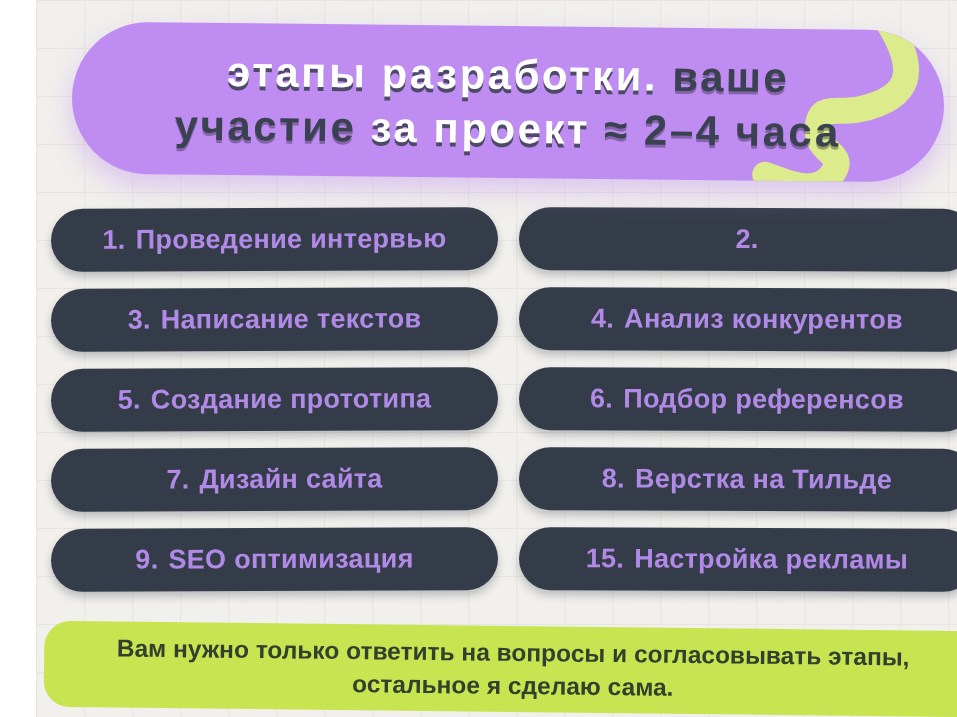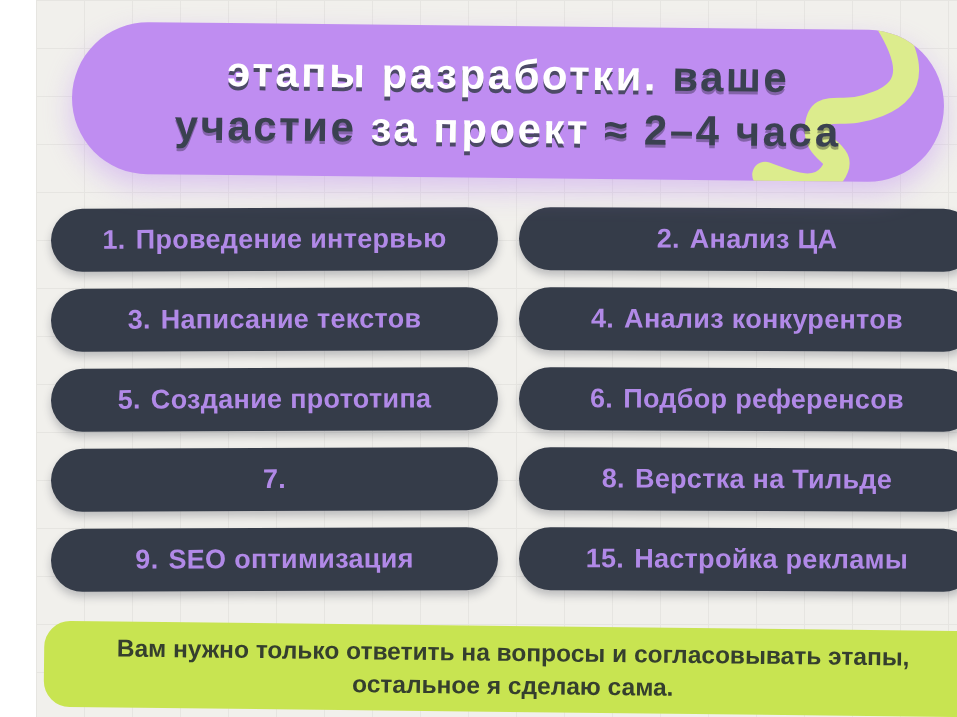--- a/index.html
+++ b/index.html
@@ -137,40 +137,40 @@
     </div>
   </div>
 
   <div class="pills">
     <div class="pill">
       <span class="num">1.</span>
       <span>Проведение интервью</span>
     </div>
     <div class="pill">
       <span class="num">2.</span>
-      <span>Анализ ЦА</span>
     </div>
     <div class="pill">
       <span class="num">3.</span>
       <span>Написание текстов</span>
     </div>
     <div class="pill">
       <span class="num">4.</span>
       <span>Анализ конкурентов</span>
     </div>
     <div class="pill">
       <span class="num">5.</span>
       <span>Создание прототипа</span>
     </div>
     <div class="pill">
       <span class="num">6.</span>
       <span>Подбор референсов</span>
     </div>
     <div class="pill">
       <span class="num">7.</span>
+      <span>Дизайн сайта</span>
     </div>
     <div class="pill">
       <span class="num">8.</span>
       <span>Верстка на Тильде</span>
     </div>
     <div class="pill">
       <span class="num">9.</span>
       <span>SEO оптимизация</span>
     </div>
     <div class="pill">

